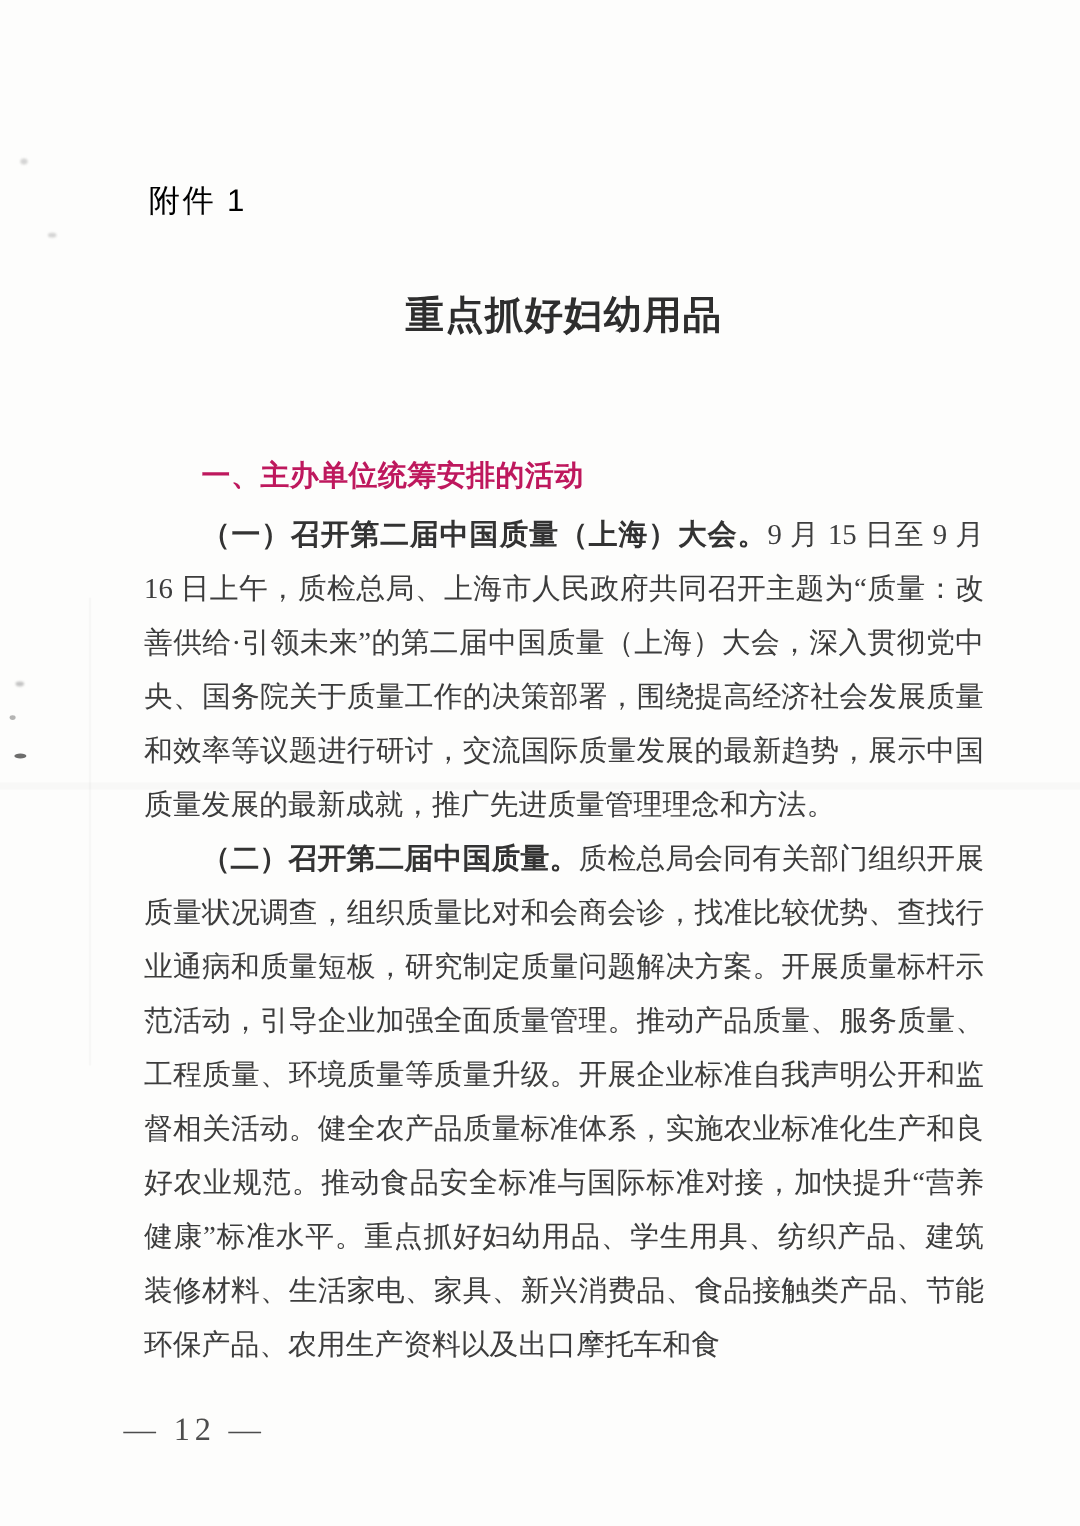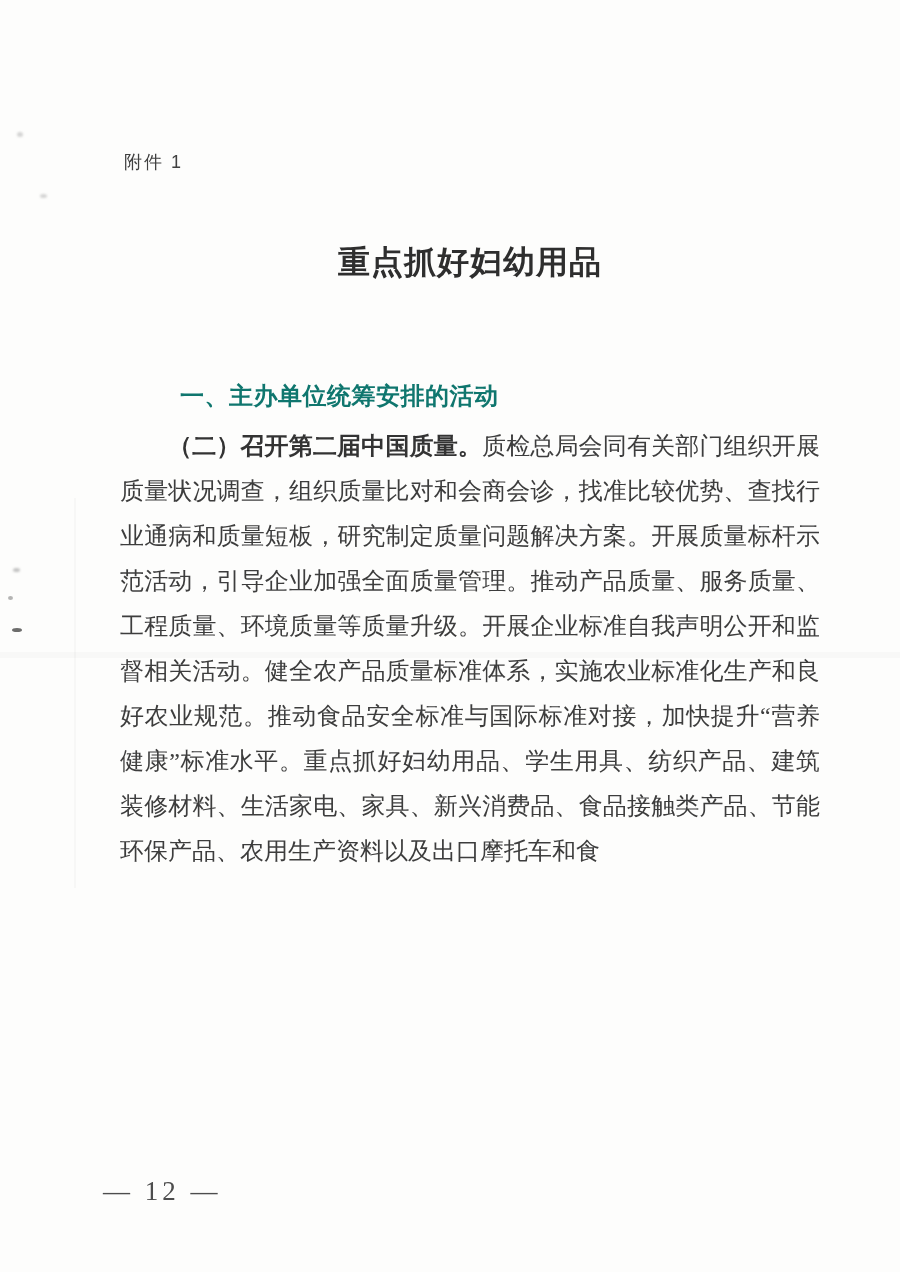--- a/index.html
+++ b/index.html
@@ -33,45 +33,45 @@
   .speck { position: absolute; border-radius: 50%; }
   .speck-1 { left: 13px; top: 568px; width: 7px; height: 4px; background: rgba(90,90,90,0.35); filter: blur(1px); }
   .speck-2 { left: 8px;  top: 596px; width: 5px; height: 4px; background: rgba(90,90,90,0.45); }
   .speck-3 { left: 12px; top: 628px; width: 10px; height: 4px; background: rgba(60,60,60,0.75); filter: blur(0.5px); }
   .speck-4 { left: 17px; top: 132px; width: 6px; height: 5px; background: rgba(120,120,120,0.30); filter: blur(1px); }
   .speck-5 { left: 40px; top: 194px; width: 7px; height: 4px; background: rgba(120,120,120,0.30); filter: blur(1px); }
 
   .attachment {
     position: absolute;
     left: 124px; top: 150px;
-    font-size: 18px;
+    font-size: 26px;
     letter-spacing: 2px;
-    color: #404040;
+    color: #000000;
     font-family: "Liberation Sans", "DejaVu Sans", sans-serif;
   }
   .title {
     position: absolute;
     left: 120px; top: 236px;
     width: 700px;
     text-align: center;
     font-weight: bold;
     font-size: 32px;
     line-height: 52px;
     color: #2e2e2e;
     letter-spacing: 1px;
   }
   .title .title-line { display: block; }
   .section-heading {
     position: absolute;
-    left: 132px; top: 380px;
+    left: 120px; top: 380px;
     width: 700px;
     text-indent: 2em;
     font-weight: bold;
     font-size: 24px;
-    color: #0f766e;
+    color: #be185d;
     font-family: "Liberation Sans", "DejaVu Sans", sans-serif;
     letter-spacing: 0.5px;
   }
   .body-text {
     position: absolute;
     left: 120px; top: 424px;
     width: 700px;
     font-size: 24px;
     line-height: 45px;
     text-align: justify;
@@ -103,18 +103,19 @@
 
   <div class="attachment">附件 1</div>
 
   <h1 class="title">
     <span class="title-line">重点抓好妇幼用品</span>
   </h1>
 
   <div class="section-heading">一、主办单位统筹安排的活动</div>
 
   <div class="body-text">
+    <p class="para"><span class="lead">（一）召开第二届中国质量（上海）大会。</span><span>9 月 15 日至 9 月 16 日上午，质检总局、上海市人民政府共同召开主题为“质量：改善供给·引领未来”的第二届中国质量（上海）大会，深入贯彻党中央、国务院关于质量工作的决策部署，围绕提高经济社会发展质量和效率等议题进行研讨，交流国际质量发展的最新趋势，展示中国质量发展的最新成就，推广先进质量管理理念和方法。</span></p>
     <p class="para"><span class="lead">（二）召开第二届中国质量。</span><span>质检总局会同有关部门组织开展质量状况调查，组织质量比对和会商会诊，找准比较优势、查找行业通病和质量短板，研究制定质量问题解决方案。开展质量标杆示范活动，引导企业加强全面质量管理。推动产品质量、服务质量、工程质量、环境质量等质量升级。开展企业标准自我声明公开和监督相关活动。健全农产品质量标准体系，实施农业标准化生产和良好农业规范。推动食品安全标准与国际标准对接，加快提升“营养健康”标准水平。重点抓好妇幼用品、学生用具、纺织产品、建筑装修材料、生活家电、家具、新兴消费品、食品接触类产品、节能环保产品、农用生产资料以及出口摩托车和食</span></p>
   </div>
 
   <div class="footer">— 12 —</div>
 
 </div>
 
 </body></html>

